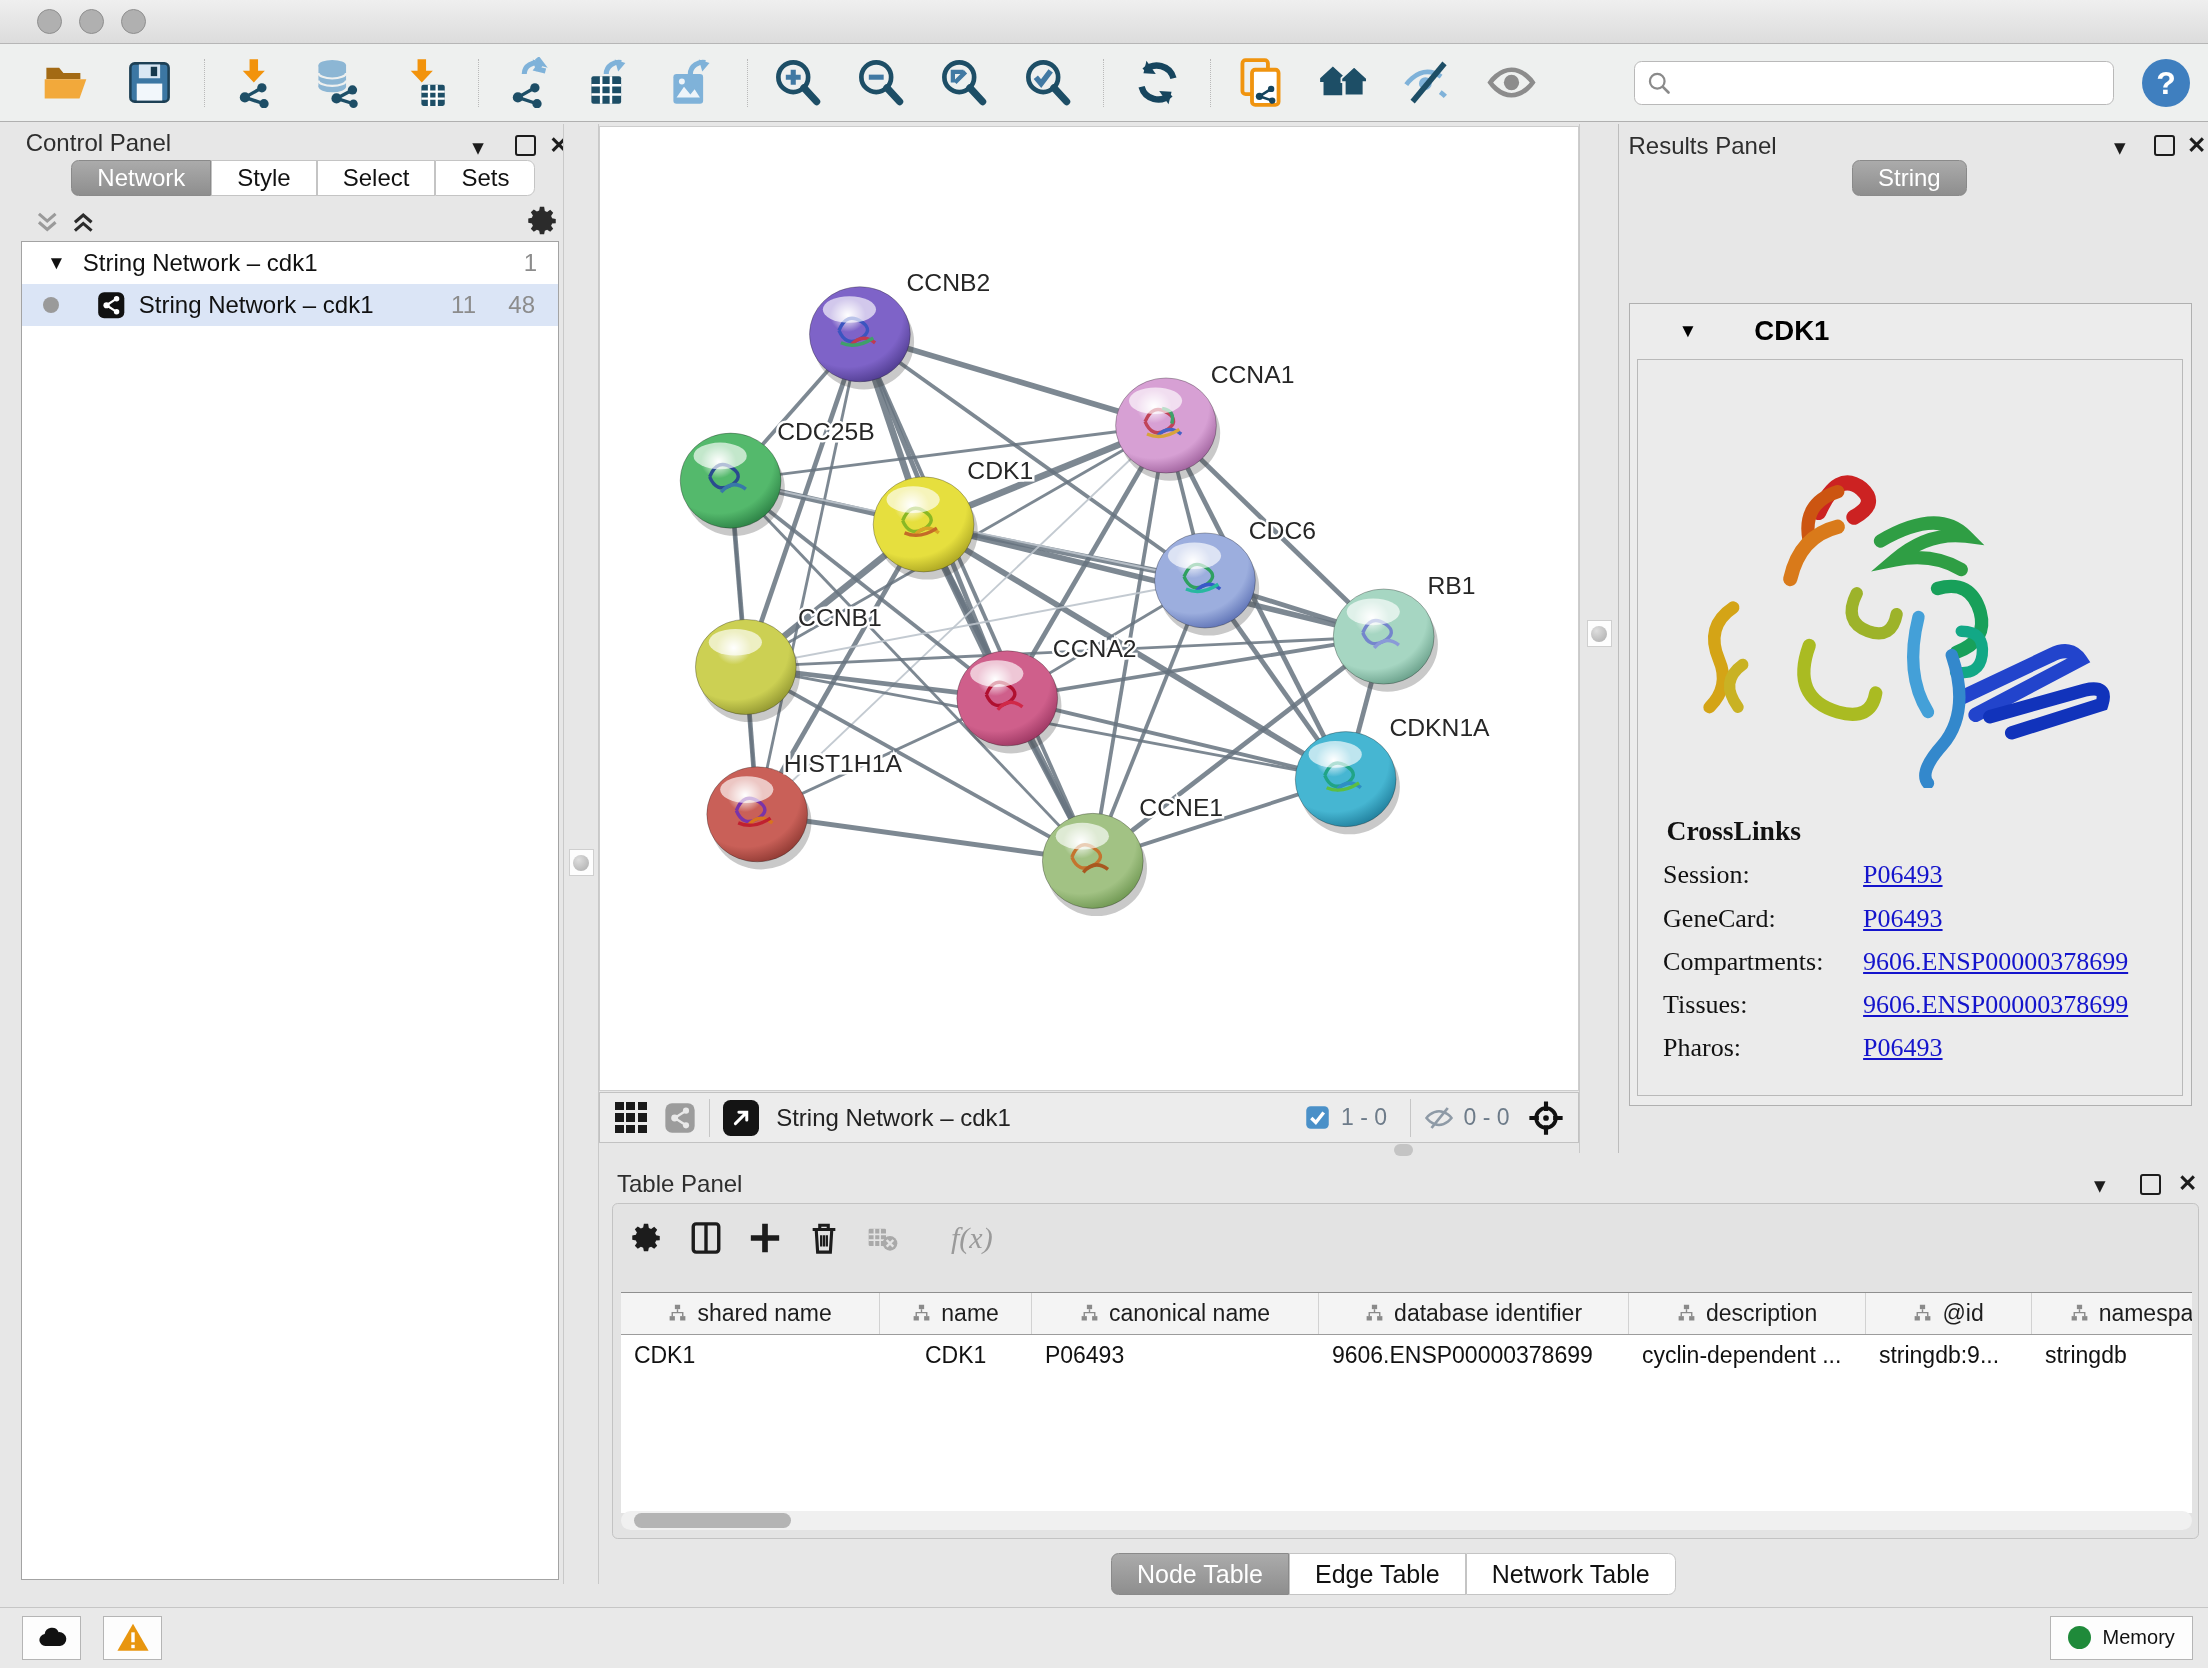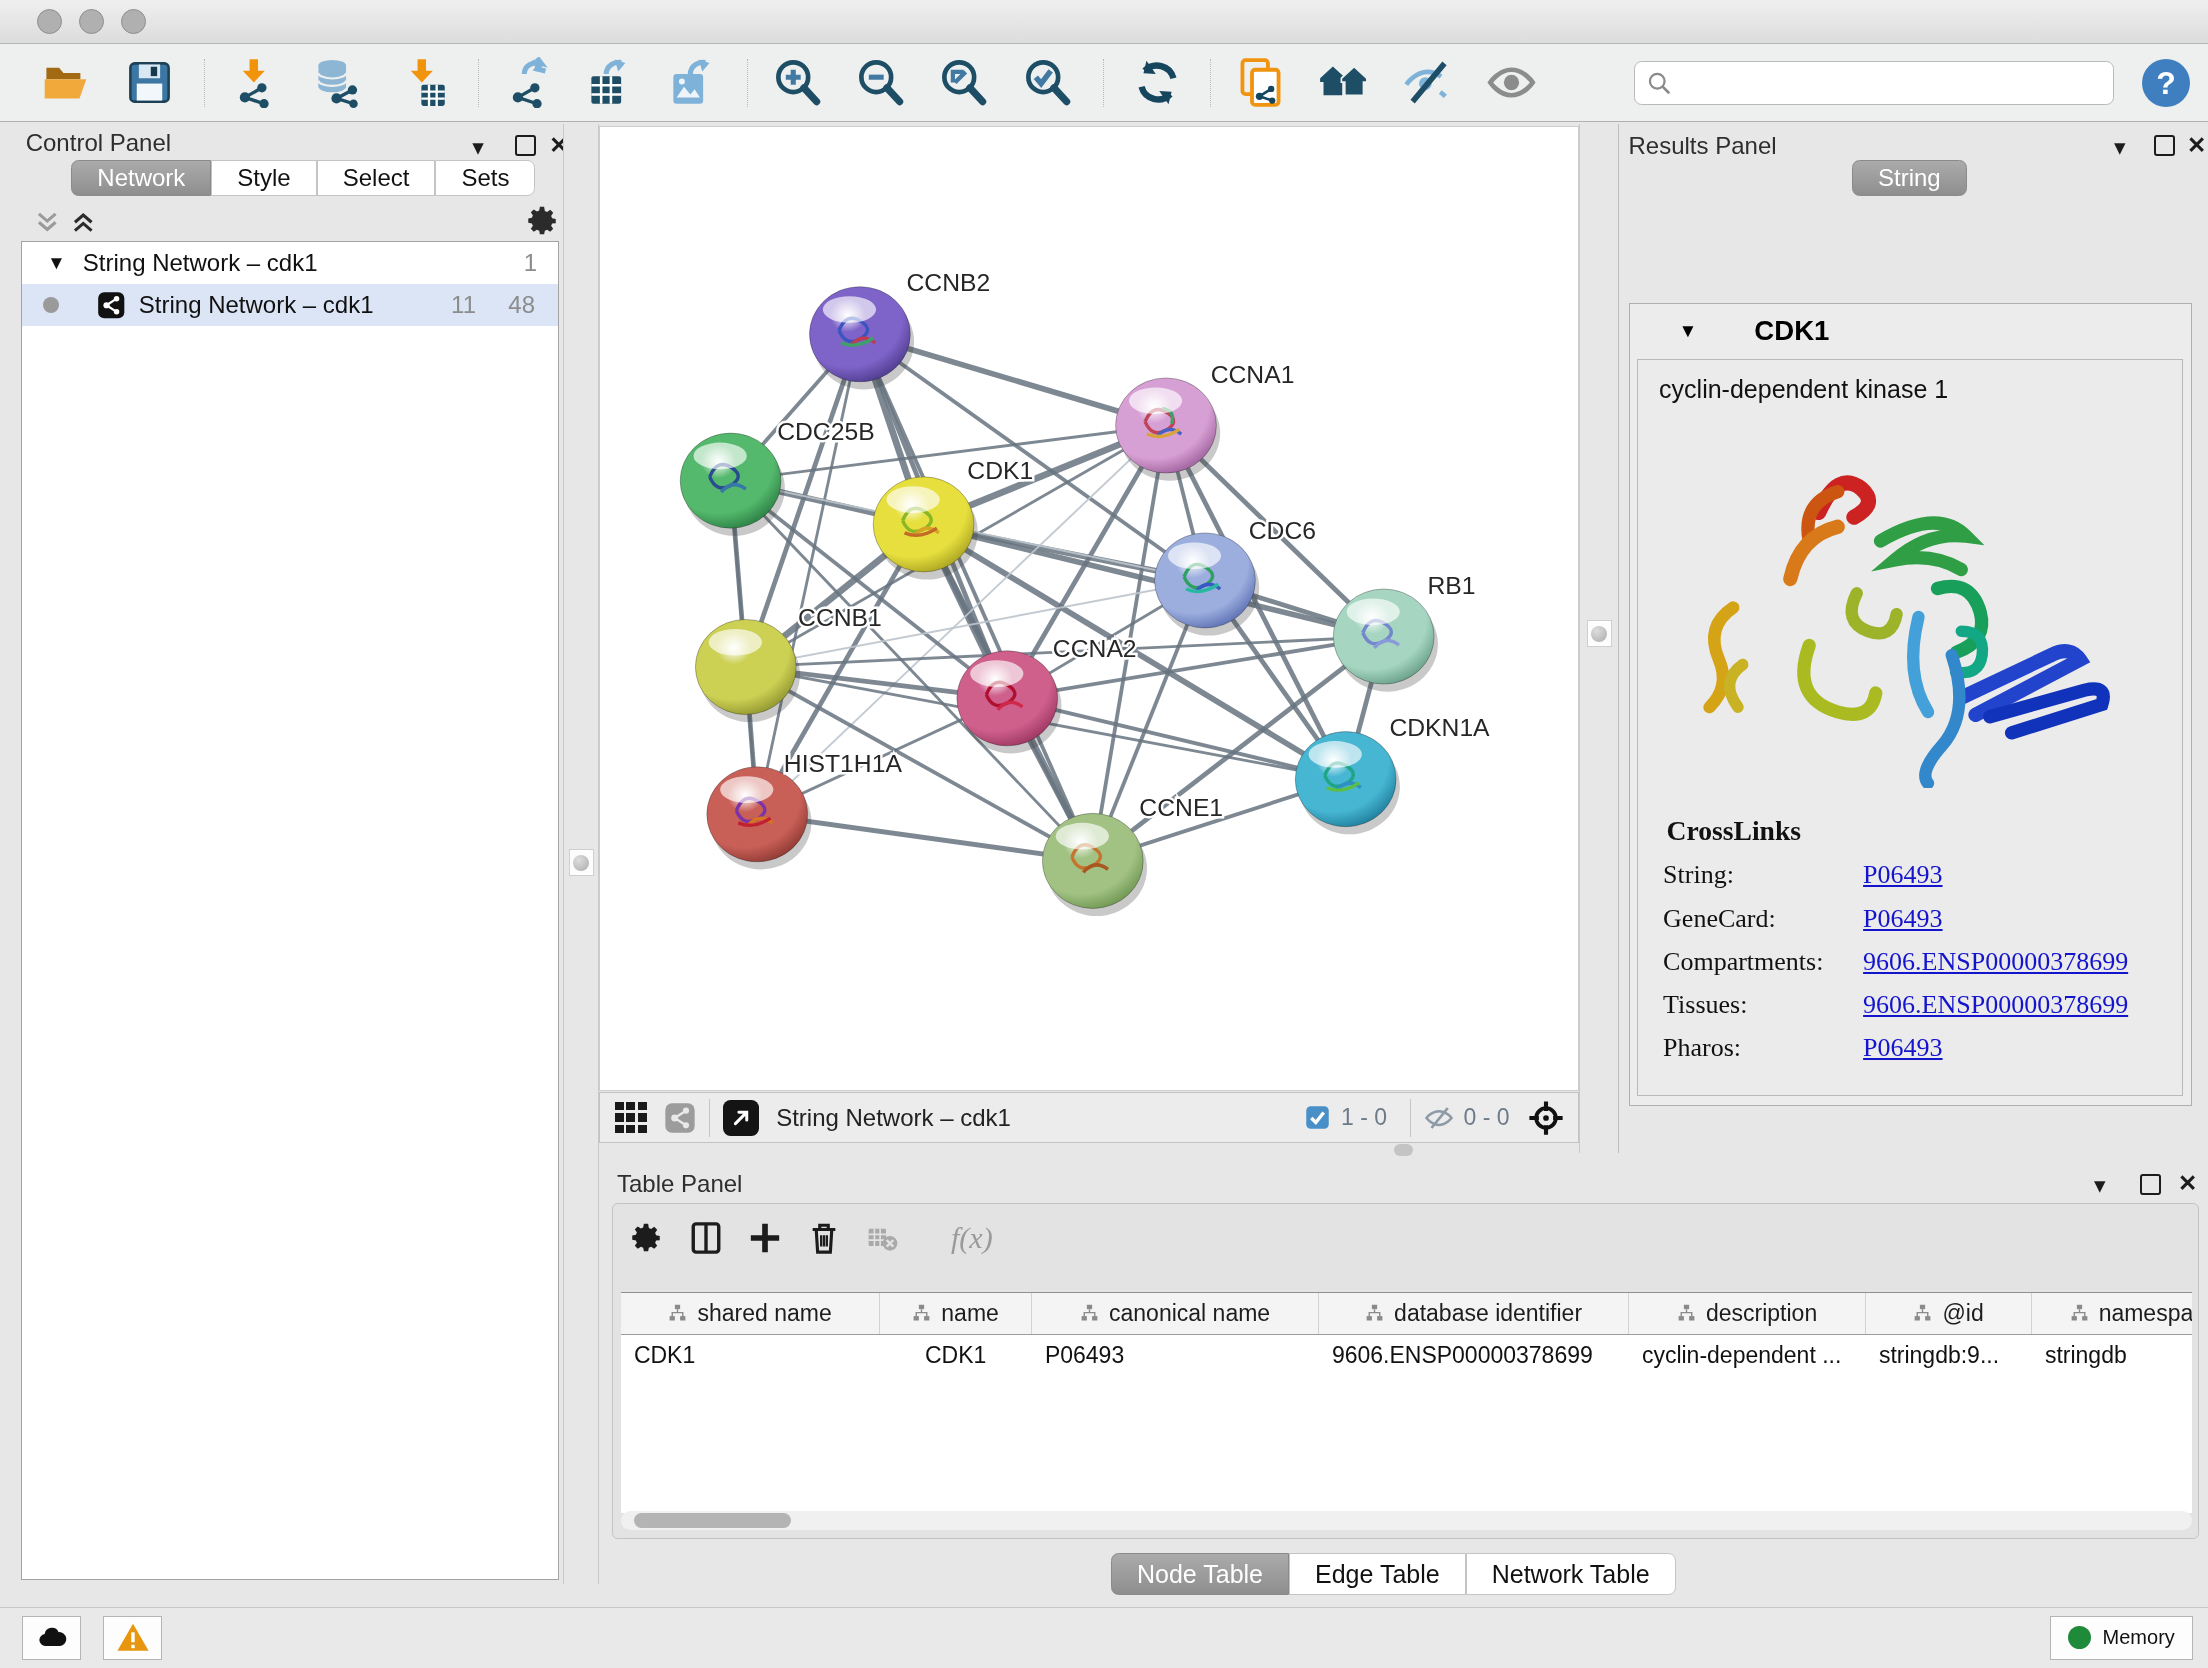--- a/index.html
+++ b/index.html
@@ -603,21 +603,20 @@
 
   <div class="abs tab sel" style="left:233px; top:36px; border-radius:7.6px">String</div>
 
 
   <div class="abs rbox" style="left:9.5px; top:179px; width:563px; height:803px">
     <div style="height:53px; display:flex; align-items:center">
       <span style="margin-left:49px; font-size:19px">▼</span>
       <span style="margin-left:57px; font-size:27.6px; font-weight:bold">CDK1</span>
     </div>
     <div style="position:absolute; left:7.6px; top:55px; right:7.6px; bottom:9.5px; border:1px solid #b9b9b9; background:#ebebeb">
-      <div style="margin:15px 0 0 21px; font-size:25px; color:#111">cyclin-dependent kinase 1</div>
 
       <svg style="position:absolute; left:38px; top:67px" width="447" height="361" viewBox="0 0 470 380">
         <g fill="none" stroke-linecap="round">
           <path d="M150 90 q20 -45 45 -25 q18 16 -8 30" stroke="#cc2222" stroke-width="16"></path>
           <path d="M140 120 q-8 -40 30 -52" stroke="#cc5511" stroke-width="14"></path>
           <path d="M120 160 q10 -45 50 -55" stroke="#d97a1a" stroke-width="15"></path>
           <path d="M60 190 q-30 20 -15 55 q12 28 -10 50" stroke="#d4a416" stroke-width="13"></path>
           <path d="M70 250 q-25 18 -5 45" stroke="#c9b224" stroke-width="12"></path>
           <path d="M140 230 q-20 55 30 70 q35 10 40 -20" stroke="#aabb22" stroke-width="14"></path>
           <path d="M190 175 q-15 30 12 40 q25 9 30 -18" stroke="#9db32a" stroke-width="13"></path>
@@ -627,21 +626,21 @@
           <path d="M300 285 l95 -45 q20 -10 30 5 l-110 58" stroke="#2244cc" stroke-width="15"></path>
           <path d="M330 305 l100 -28 q25 -6 18 15 l-95 30" stroke="#1133bb" stroke-width="14"></path>
           <path d="M290 240 q20 60 -10 95 q-25 28 -15 40" stroke="#3388cc" stroke-width="13"></path>
           <path d="M255 200 q-15 60 10 100" stroke="#44a0d8" stroke-width="13"></path>
         </g>
       </svg>
 
       <div class="xl" style="position:absolute; left:28.5px; top:455px; font-size:27.6px; font-weight:bold; color:#111">CrossLinks</div>
       <div id="xl-rows" class="xl" style="position:absolute; left:0; top:487px; width:100%">
           <div class="xlrow">
-            <span class="lab">String:</span>
+            <span class="lab">Session:</span>
             <a href="#">P06493</a>
           </div>
           <div class="xlrow">
             <span class="lab">GeneCard:</span>
             <a href="#">P06493</a>
           </div>
           <div class="xlrow">
             <span class="lab">Compartments:</span>
             <a href="#">9606.ENSP00000378699</a>
           </div>

